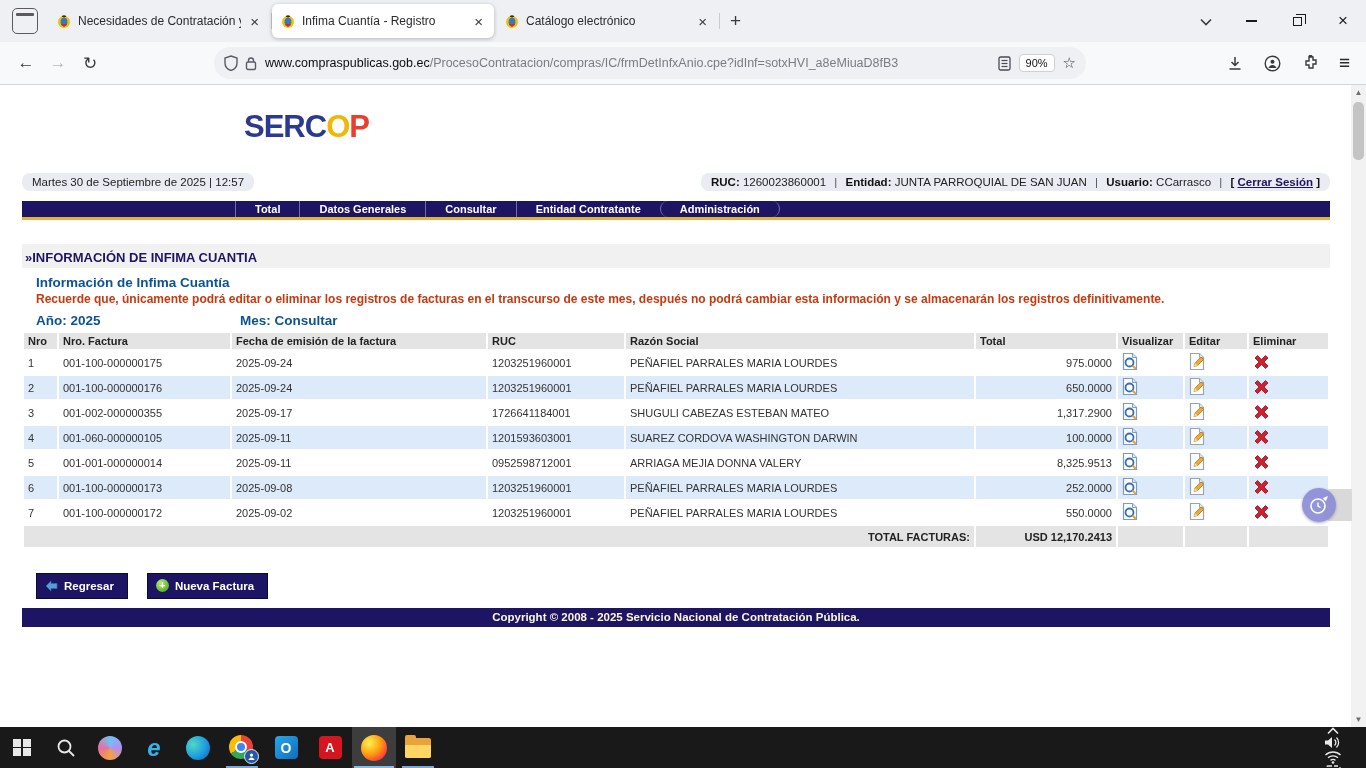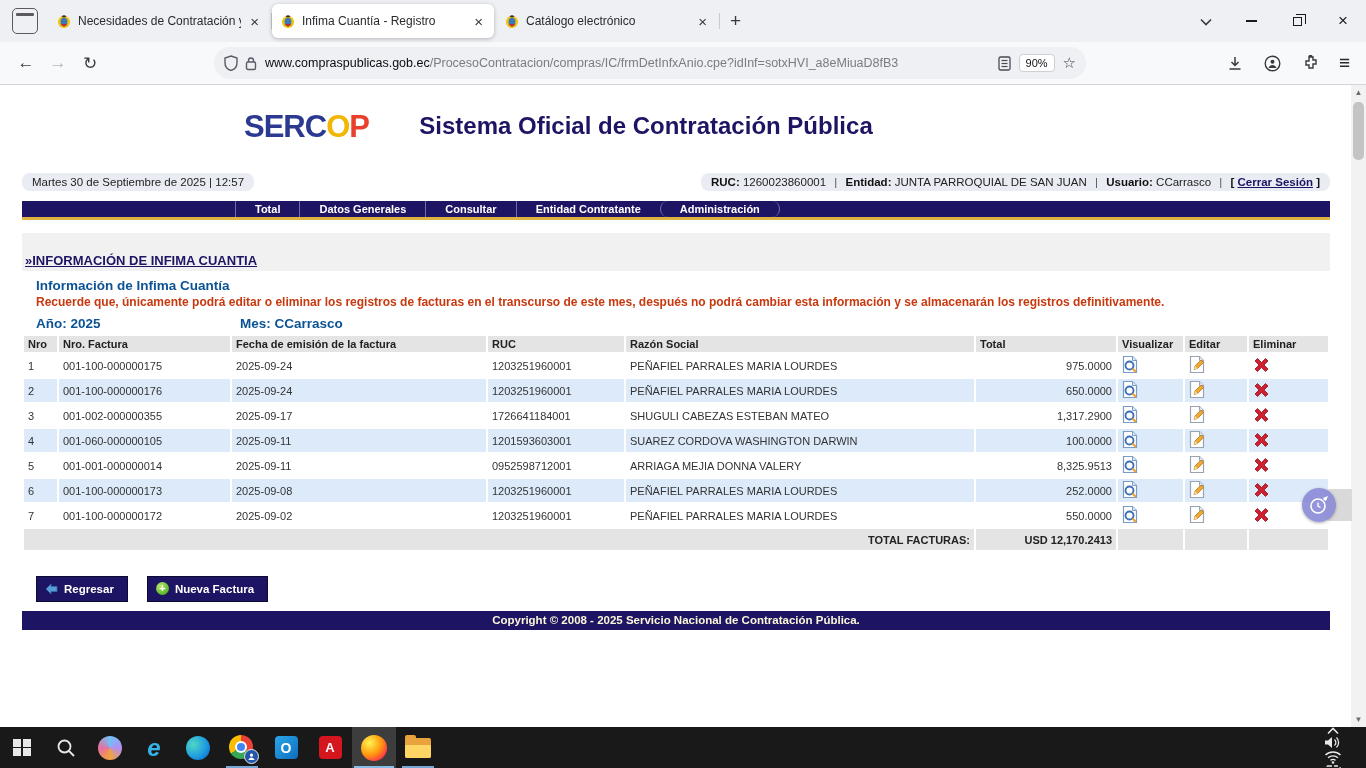--- a/index.html
+++ b/index.html
@@ -53,21 +53,21 @@
   .daterow { display:flex; justify-content:space-between; align-items:center; margin-top:2px; }
   .infobox { background:#e9ecf3; border-radius:8px; padding:3px 10px; font-size:11.5px; color:#222; }
   .infobox b { color:#111; }
   .sess-sep { margin:0 5px; color:#555; }
   .logout { color:#1d1464; font-weight:bold; text-decoration:underline; cursor:pointer; }
 
   .mainmenu { margin-top:10px; height:19px; background:#1d1464; border-bottom:3px solid #dfb13e; display:flex; align-items:center; padding-left:213px; }
   .mainmenu .mi { color:#fff; font-size:11px; font-weight:bold; padding:2px 19px; border-left:1px solid #6f6fa5; cursor:pointer; }
   .mainmenu .mi:last-child { border-right:1px solid #6f6fa5;border-radius:8px; }
 
-  .crumb { margin-top:13px; background:#f1f1f1; padding:20px 2px 3px 3px; font-size:13px; font-weight:bold; color:#1d1464;text-decoration:underline; }
+  .crumb { margin-top:24px; background:#f1f1f1; padding:6px 2px 3px 3px; font-size:13px; font-weight:bold; color:#1d1464; }
   .stitle { margin:7px 0 2px; padding-left:14px; font-size:13.5px; font-weight:bold; color:#0b5394; }
   .warn { padding-left:14px; font-size:12px; font-weight:bold; color:#c8390f; }
   .yearrow { display:flex; margin:7px 0 3px; padding-left:14px; font-size:13.5px; font-weight:bold; color:#0b5394; }
   .yearrow .yr { width:204px; }
 
   table.facturas { width:100%; border-spacing:2px; table-layout:fixed; font-size:11px; }
   .facturas th { background:#e4e4e4; text-align:left; font-weight:bold; color:#222; padding:2px 4px; height:15px; }
   .facturas td { padding:1px 4px; height:21px; color:#333; vertical-align:middle; }
   .facturas tr.alt td { background:#dceafa; }
   .facturas td.num { text-align:right; }
@@ -225,21 +225,20 @@
     </div>
     <div class="hamburger">≡</div>
   </div>
 </div>
 
 <div class="viewport">
   <div class="page">
 
     <div class="pheader">
       <div class="logo"><span class="b">SER</span><span class="b">C</span><span class="y">O</span><span class="r">P</span></div>
-      <div class="ptitle">Sistema Oficial de Contratación Pública</div>
     </div>
 
     <div class="daterow">
       <div class="infobox">Martes 30 de Septiembre de 2025 | 12:57</div>
       <div class="infobox">
         <b>RUC:</b>
         <span>1260023860001</span>
         <span class="sess-sep">|</span>
         <b>Entidad:</b>
         <span>JUNTA PARROQUIAL DE SAN JUAN</span>
@@ -261,21 +260,21 @@
       <span class="mi">Administración</span>
     </div>
 
     <div class="crumb"><span>»</span><span>INFORMACIÓN DE INFIMA CUANTIA</span></div>
 
     <div class="stitle">Información de Infima Cuantía</div>
     <div class="warn">Recuerde que, únicamente podrá editar o eliminar los registros de facturas en el transcurso de este mes, después no podrá cambiar esta información y se almacenarán los registros definitivamente.</div>
 
     <div class="yearrow">
       <span class="yr">Año: 2025</span>
-      <span>Mes: CCarrasco</span>
+      <span>Mes: Consultar</span>
     </div>
 
     <table class="facturas">
       <colgroup>
         <col style="width:33px">
           <col style="width:171px">
           <col style="width:254px">
           <col style="width:136px">
           <col style="width:348px">
           <col style="width:140px">

